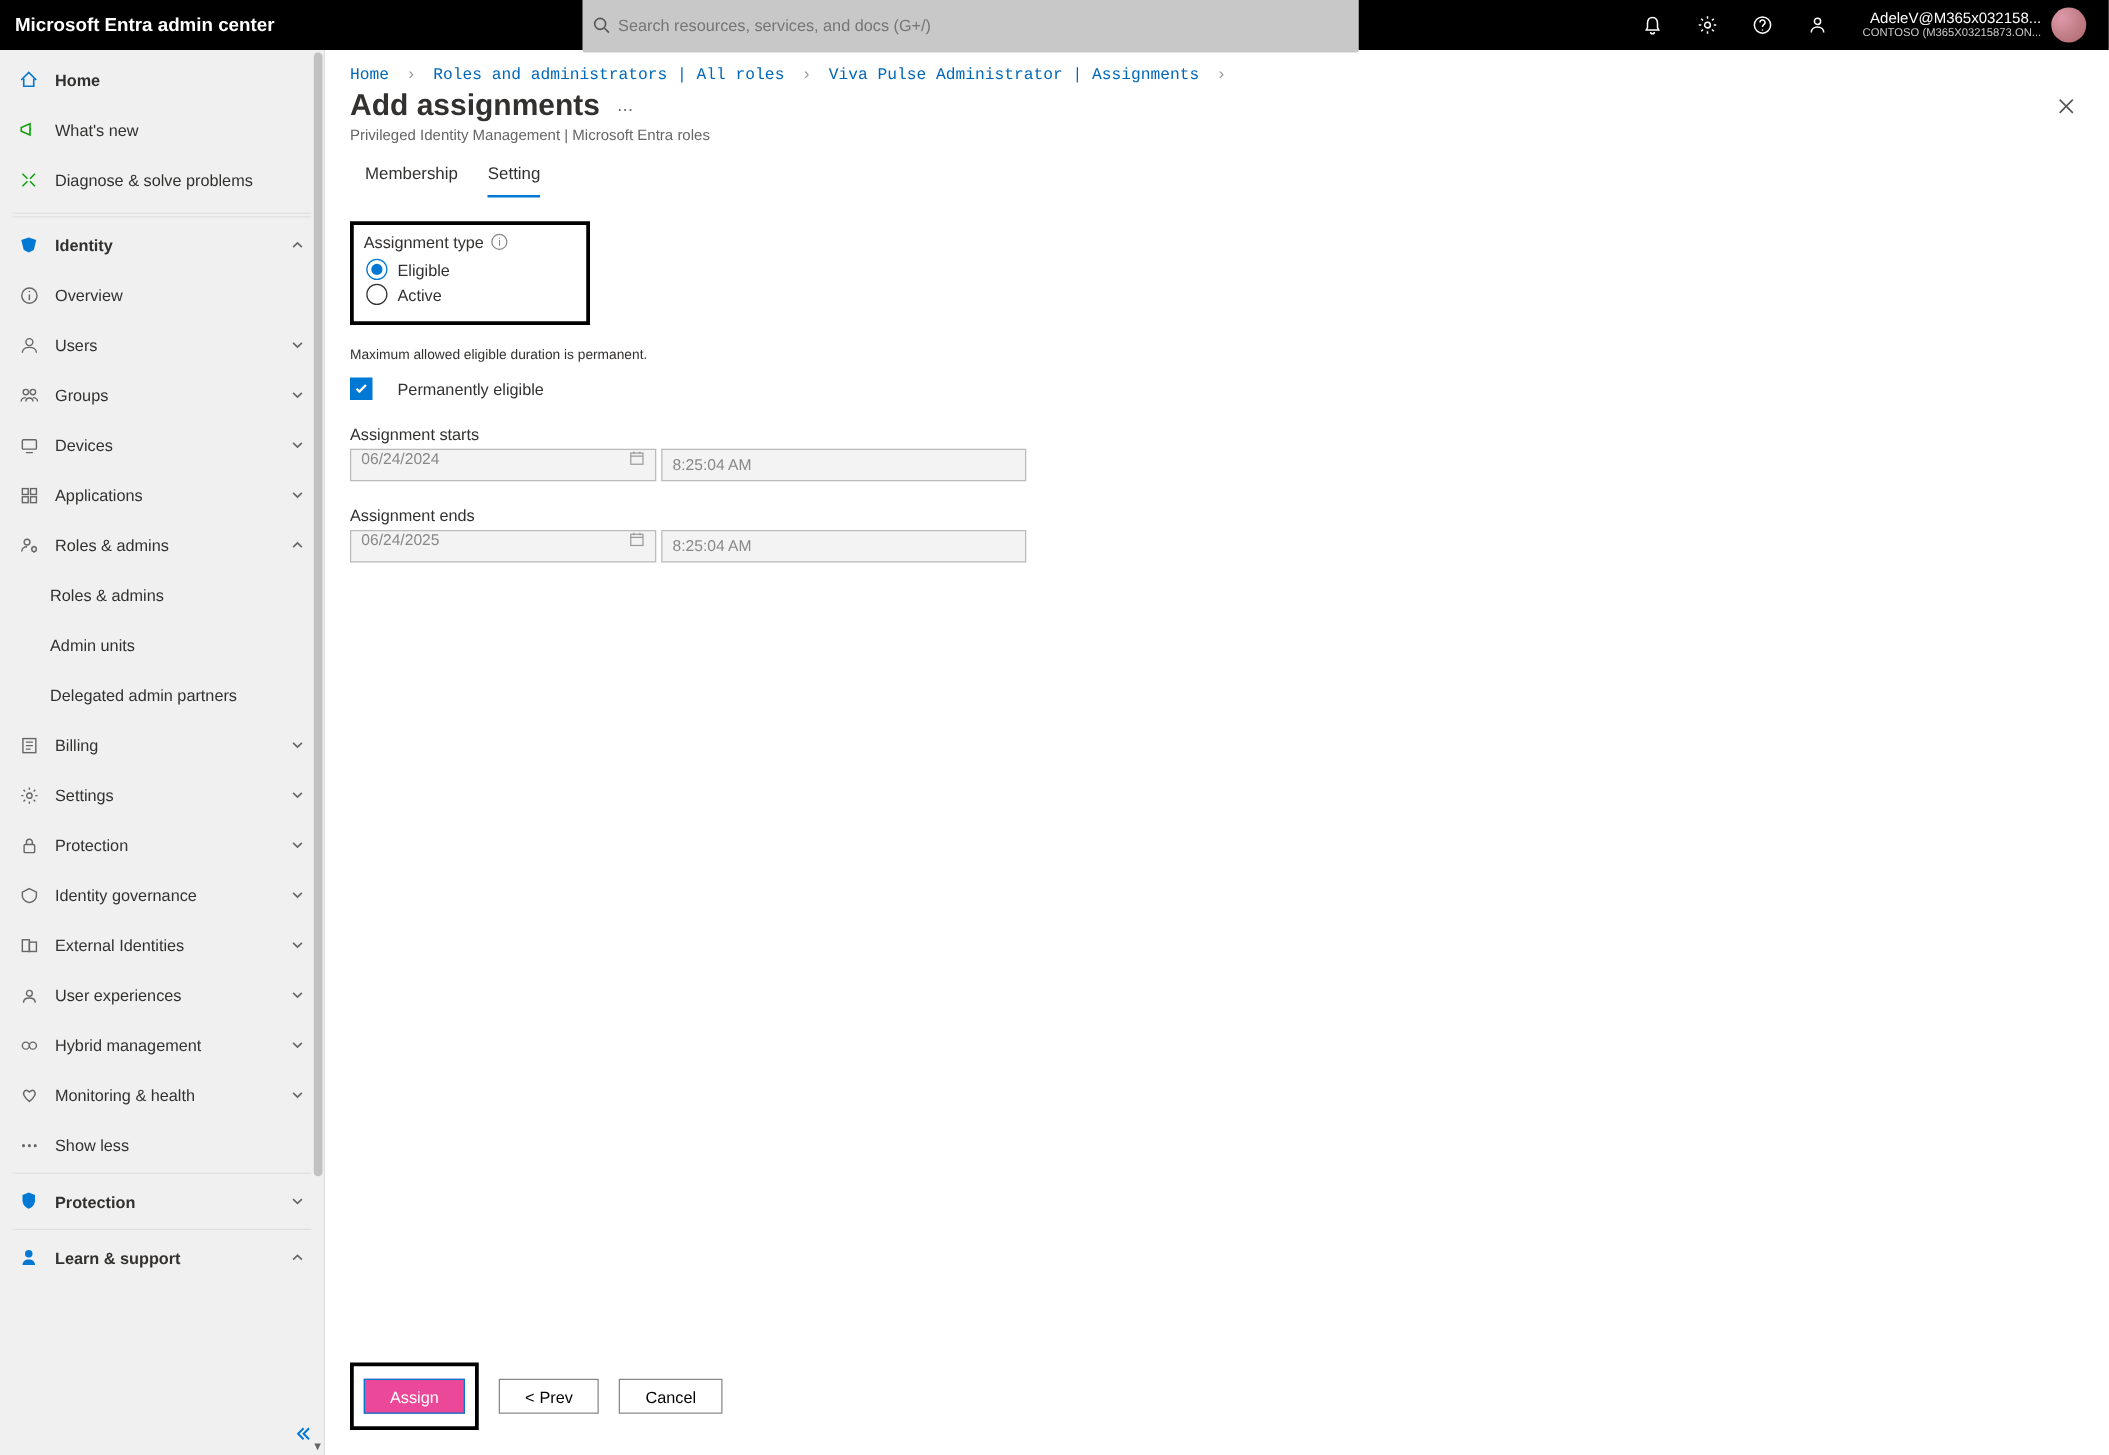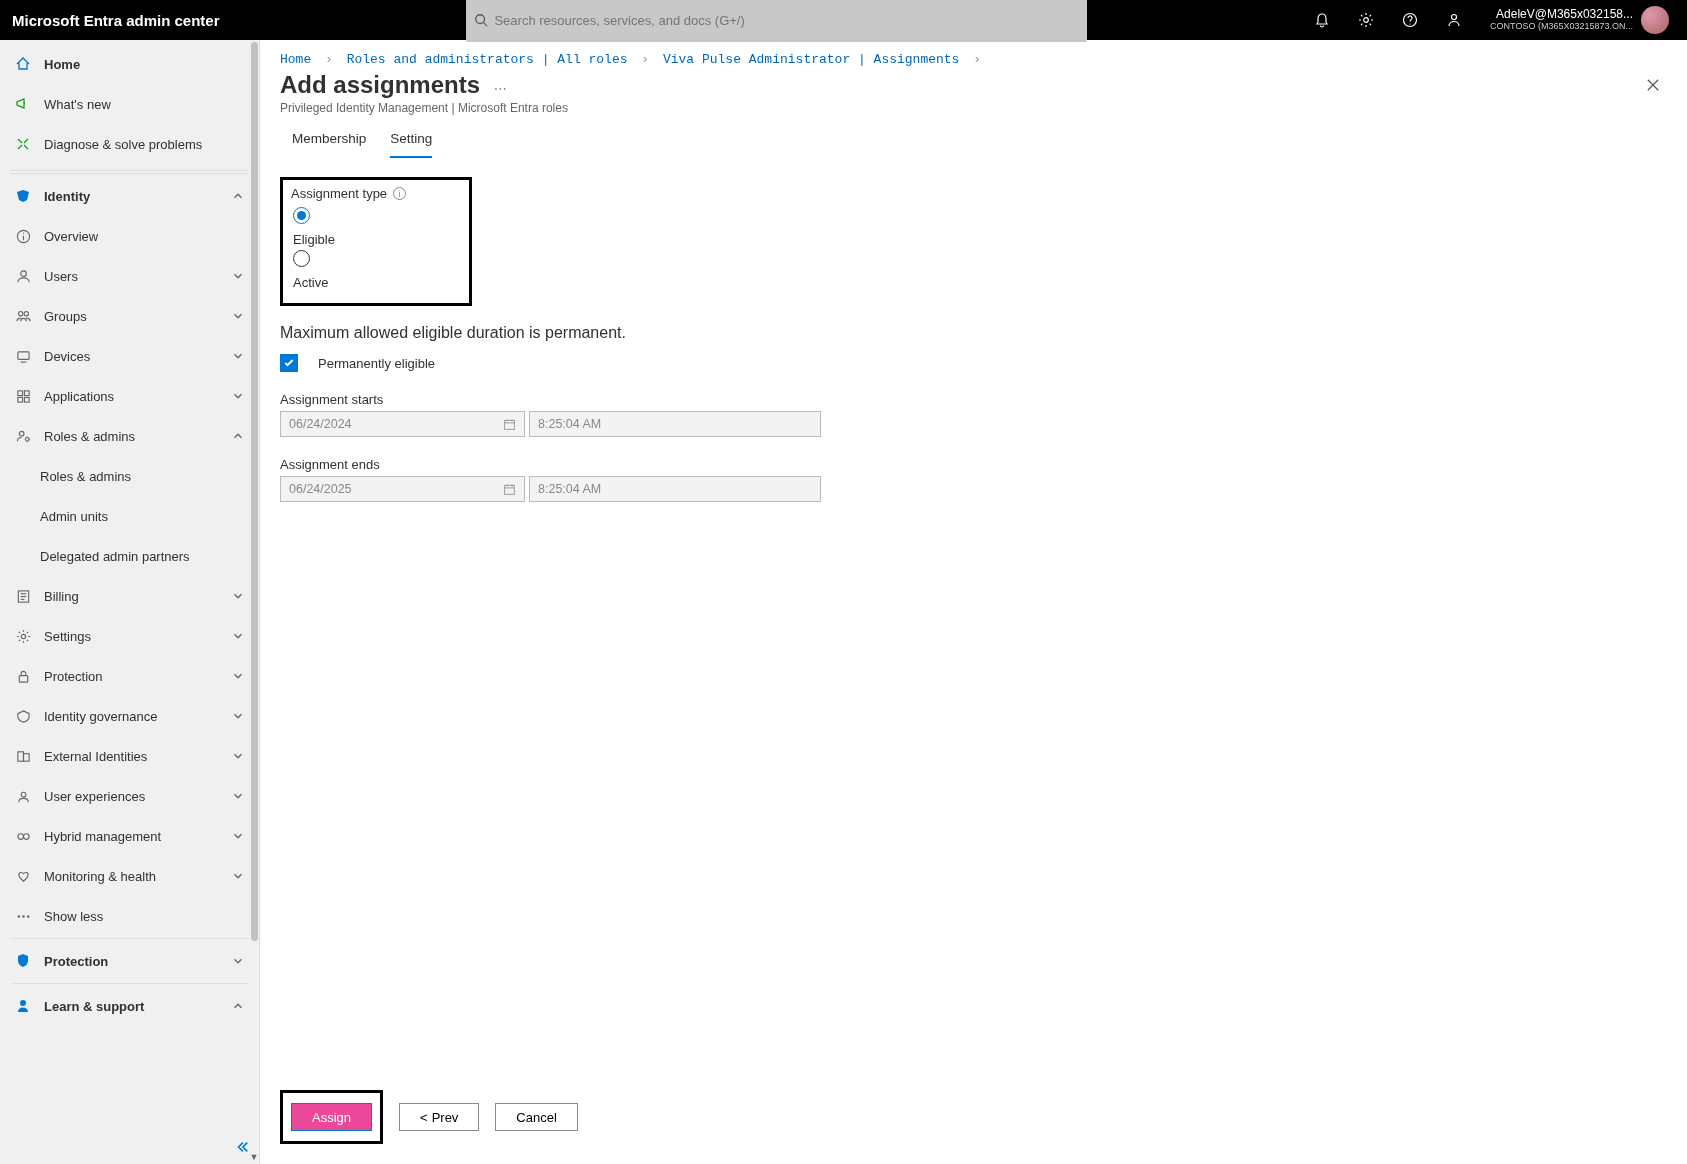--- a/index.html
+++ b/index.html
@@ -49,32 +49,32 @@
   .page-head .close { width:28px; height:28px; display:flex; align-items:center; justify-content:center; cursor:pointer; color:#555; font-size:16px; }
 
   .tabs { padding: 0 32px; border-bottom:1px solid transparent; display:flex; gap:24px; }
   .tab { padding: 8px 0 10px; cursor:pointer; font-size:13.5px; color:#323130; border-bottom: 2px solid transparent; }
   .tab.active { border-bottom-color:#0078d4; font-weight:400; }
 
   .form-area { padding: 18px 20px; flex:1; }
   .highlight-box { border: 3px solid #000; padding: 6px 10px 10px 8px; display:inline-block; width:192px; }
   .field-group-label { font-size:13px; display:flex; align-items:center; gap:6px; margin-bottom:6px; }
   .info-ico { width:13px; height:13px; border:1px solid #888; border-radius:50%; display:inline-flex; align-items:center; justify-content:center; font-size:9px; color:#888; }
-  .radio-row { display:flex; align-items:flex-start; gap:8px; margin:3px 0 3px 2px; cursor:pointer;flex-direction:column; }
+  .radio-row { display:flex; align-items:flex-end; gap:8px; margin:3px 0 3px 2px; cursor:pointer; }
   .radio { width:17px; height:17px; border:1px solid #333; border-radius:50%; display:flex; align-items:center; justify-content:center; }
   .radio.checked { border-color:#0078d4; }
   .radio.checked::after { content:''; width:9px; height:9px; background:#0078d4; border-radius:50%; }
-  .hint { font-size:16px; margin: 18px 0 12px; }
+  .hint { font-size:11px; margin: 18px 0 12px; }
   .check-row { display:flex; align-items:center; gap:20px; cursor:pointer; }
   .checkbox { width:18px; height:18px; background:#0078d4; display:flex; align-items:center; justify-content:center; }
   .checkbox svg { width:12px; height:12px; }
   .dt-group { margin-top: 20px; }
   .dt-label { font-size:13px; margin-bottom:4px; }
   .dt-row { display:flex; gap:4px; }
-  .dt-input { width:245px; height:26px; border:1px solid #bbb; background:#f3f3f3; padding: 0 8px; font-size:12.5px; color:#888; display:flex; align-items:center; justify-content:space-between; }
+  .dt-input { width:245px; height:26px; border:1px solid #bbb; background:#f3f3f3; padding: 0 8px; font-size:12.5px; color:#888; display:flex; justify-content:space-between; }
   .dt-input .cal-ico { color:#aaa; }
   .tm-input { width:292px; height:26px; border:1px solid #bbb; background:#f3f3f3; padding: 0 8px; font-size:12.5px; color:#888; display:flex; align-items:center; }
 
   .footer { border-top: 1px solid transparent; padding: 0 20px 20px; display:flex; align-items:center; gap:16px; }
   .btn-box { border:3px solid #000; padding: 10px 8px; display:inline-flex; }
   .btn { height:28px; padding: 0 20px; border:1px solid #8a8886; background:#fff; cursor:pointer; font-size:13px; display:inline-flex; align-items:center; justify-content:center; }
   .btn.primary { background:#ec4899; border-color:#0078d4; color:#fff; }
   .btn .chev-l { margin-right:4px; }
 
   svg { display:block; }

